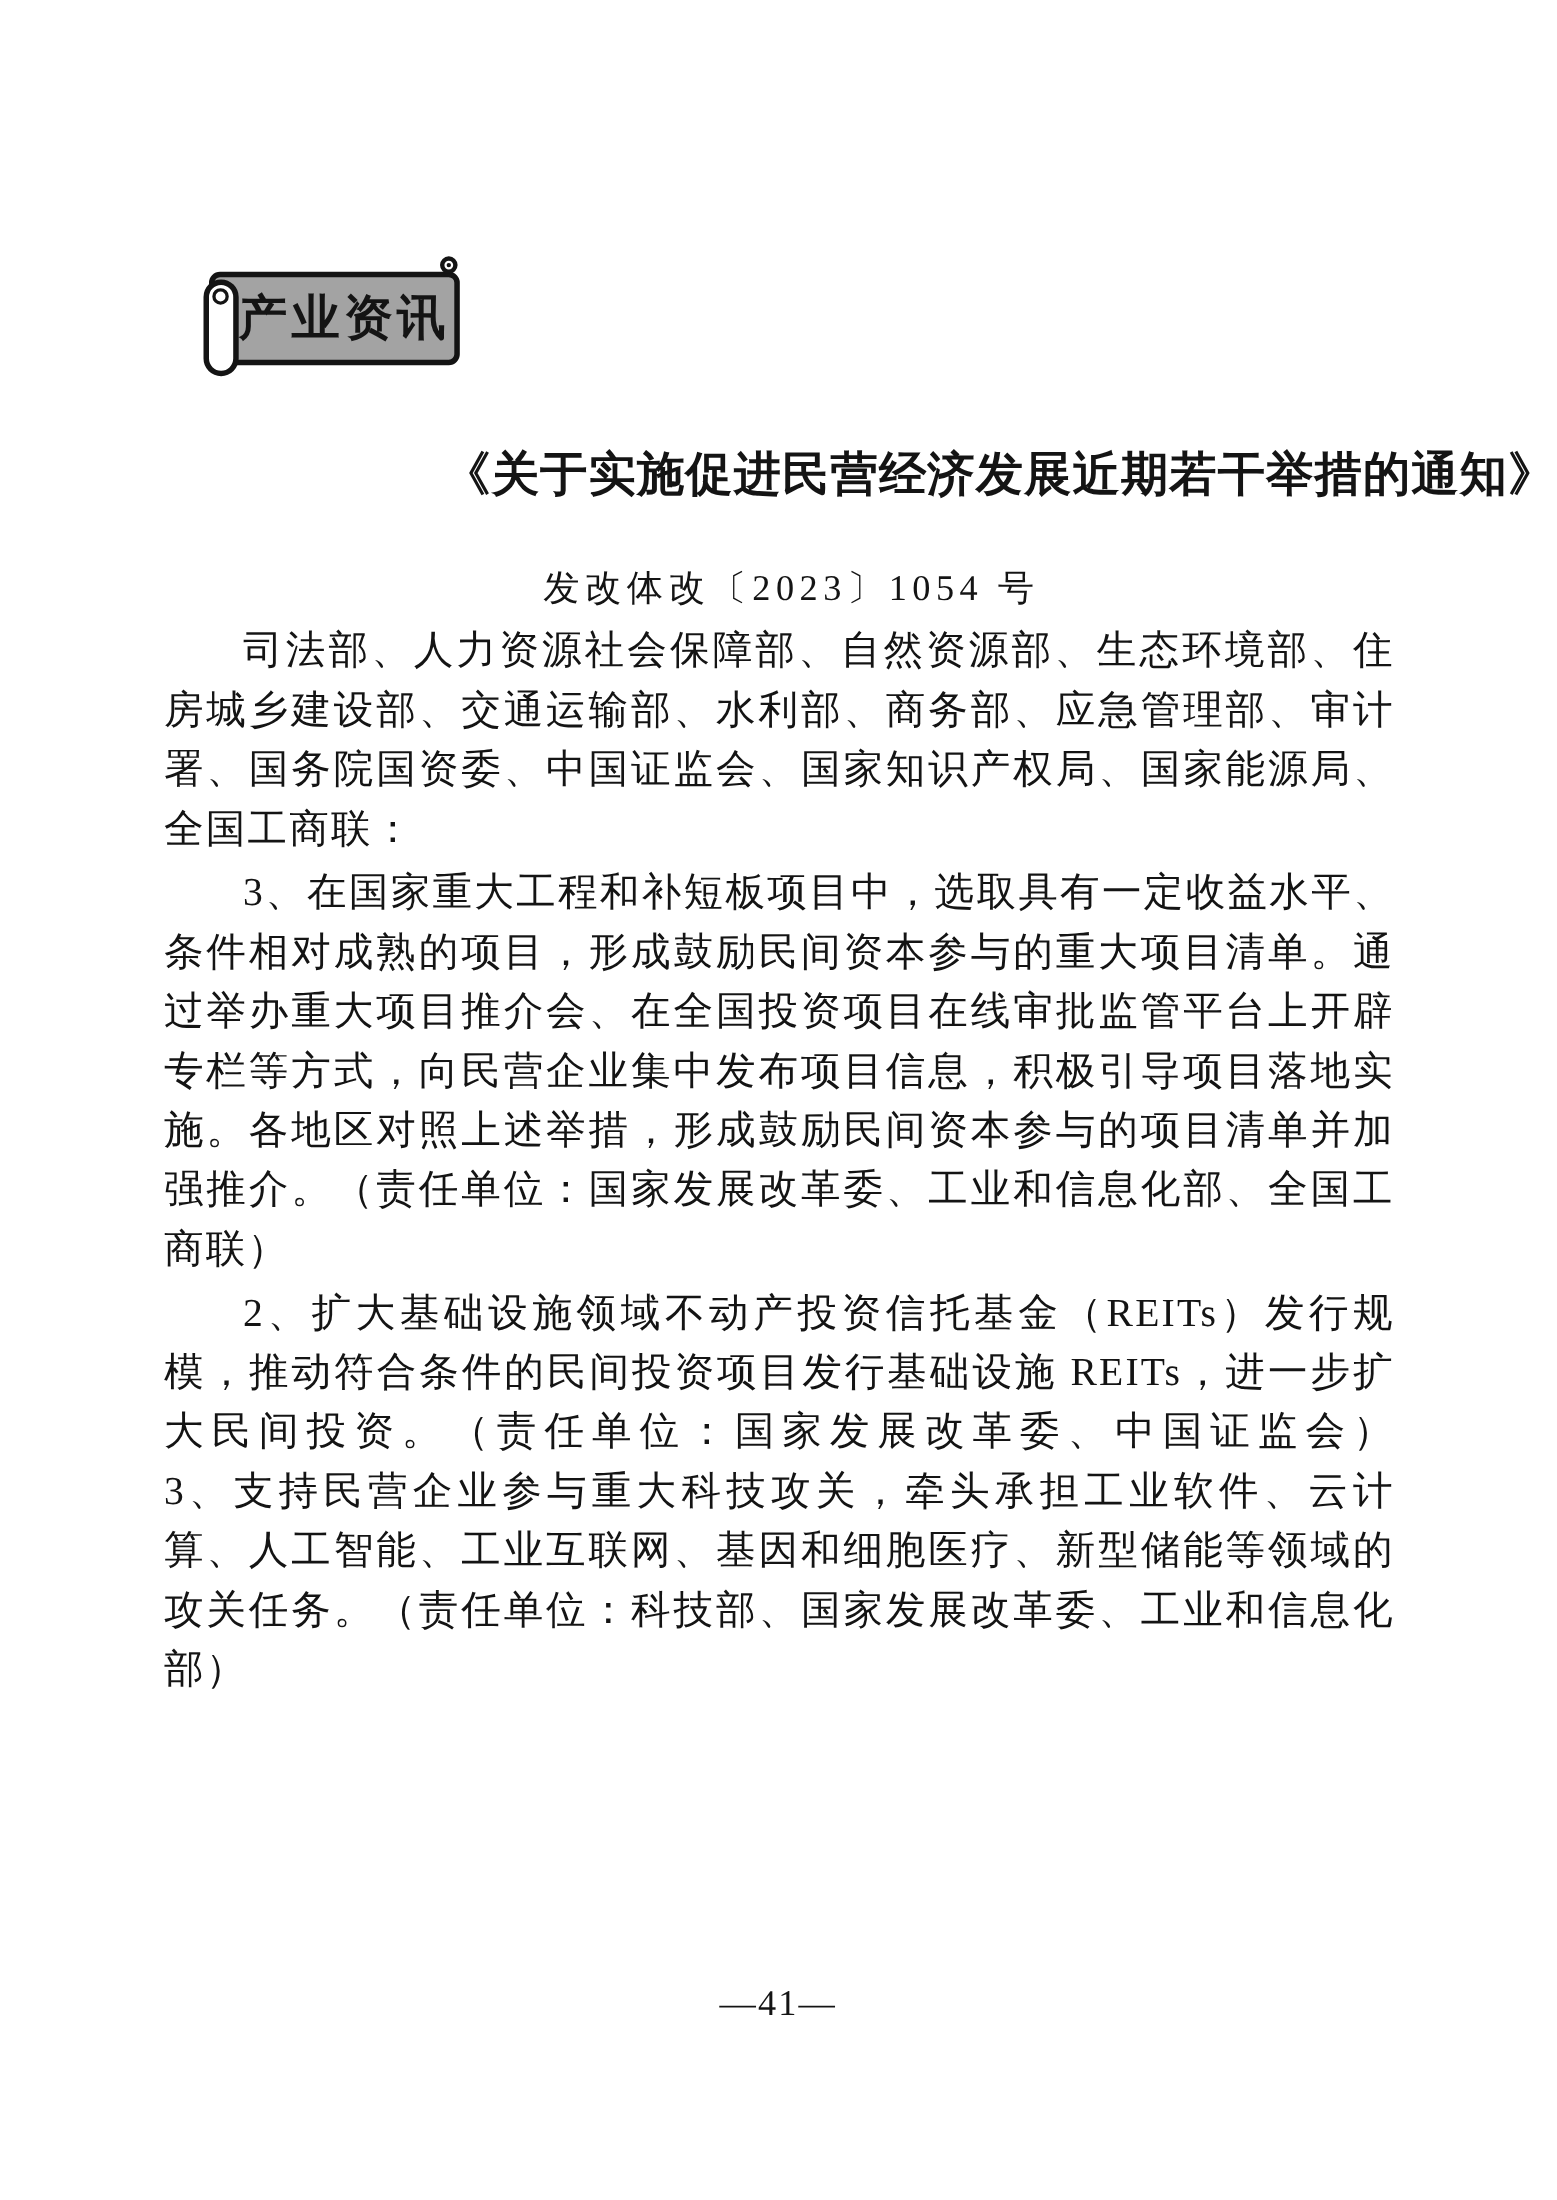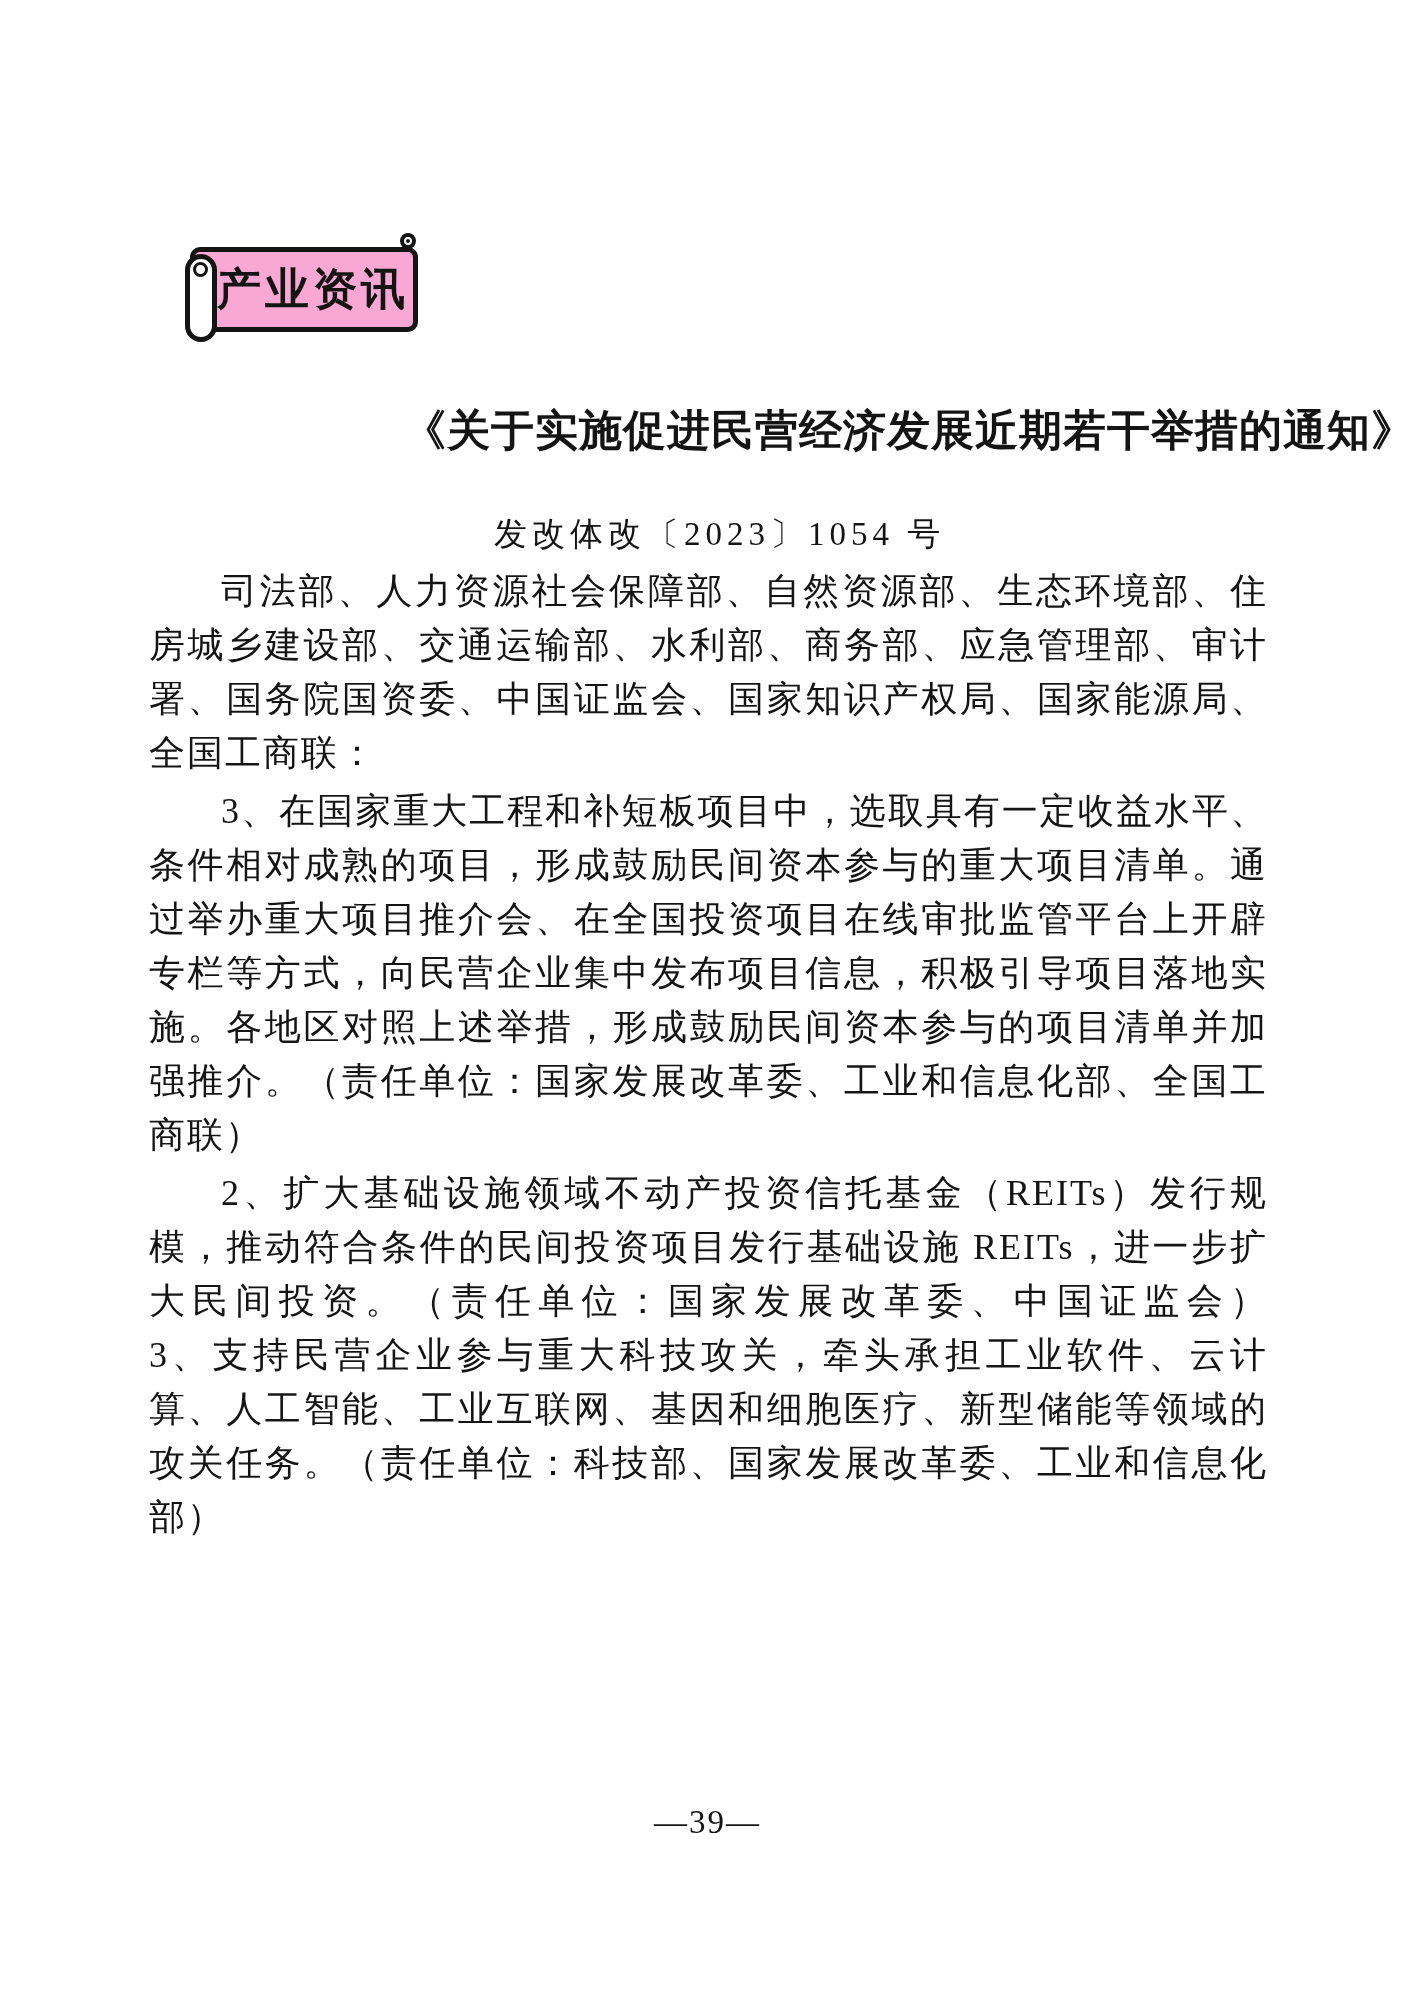--- a/index.html
+++ b/index.html
@@ -13,21 +13,21 @@
     overflow: hidden;
   }
 
   
   .badge {
     position: absolute;
     left: 190px;
     top: 247px;
     width: 228px;
     height: 85px;
-    background: #f9a8d4;
+    background: #a3a3a3;
     border: 5px solid #141414;
     border-radius: 10px;
     box-sizing: border-box;
     display: flex;
     align-items: center;
     justify-content: center;
   }
   .badge-label {
     font-size: 44px;
     font-weight: bold;
@@ -143,15 +143,15 @@
   <div class="doc-title">《关于实施促进民营经济发展近期若干举措的通知》</div>
 
   <div class="doc-number">发改体改〔2023〕1054 号</div>
 
   <div class="body-text">
     <p>司法部、人力资源社会保障部、自然资源部、生态环境部、住房城乡建设部、交通运输部、水利部、商务部、应急管理部、审计署、国务院国资委、中国证监会、国家知识产权局、国家能源局、全国工商联：</p>
     <p>3、在国家重大工程和补短板项目中，选取具有一定收益水平、条件相对成熟的项目，形成鼓励民间资本参与的重大项目清单。通过举办重大项目推介会、在全国投资项目在线审批监管平台上开辟专栏等方式，向民营企业集中发布项目信息，积极引导项目落地实施。各地区对照上述举措，形成鼓励民间资本参与的项目清单并加强推介。（责任单位：国家发展改革委、工业和信息化部、全国工商联）</p>
     <p>2、扩大基础设施领域不动产投资信托基金（REITs）发行规模，推动符合条件的民间投资项目发行基础设施 REITs，进一步扩大民间投资。（责任单位：国家发展改革委、中国证监会）　　　3、支持民营企业参与重大科技攻关，牵头承担工业软件、云计算、人工智能、工业互联网、基因和细胞医疗、新型储能等领域的攻关任务。（责任单位：科技部、国家发展改革委、工业和信息化部）</p>
   </div>
 
-  <div class="page-number">—39—</div>
+  <div class="page-number">—41—</div>
 
 </div>
 
 </body></html>

